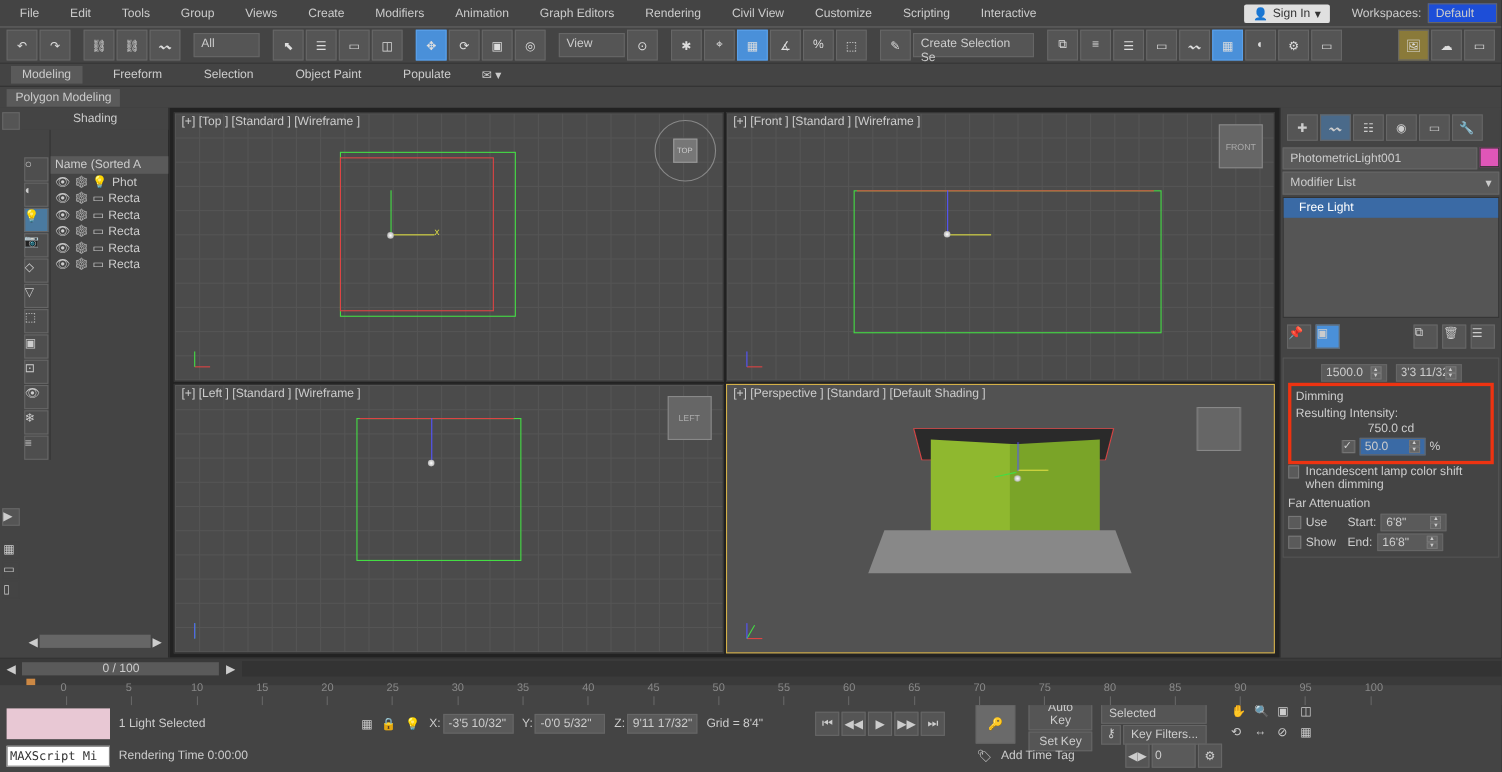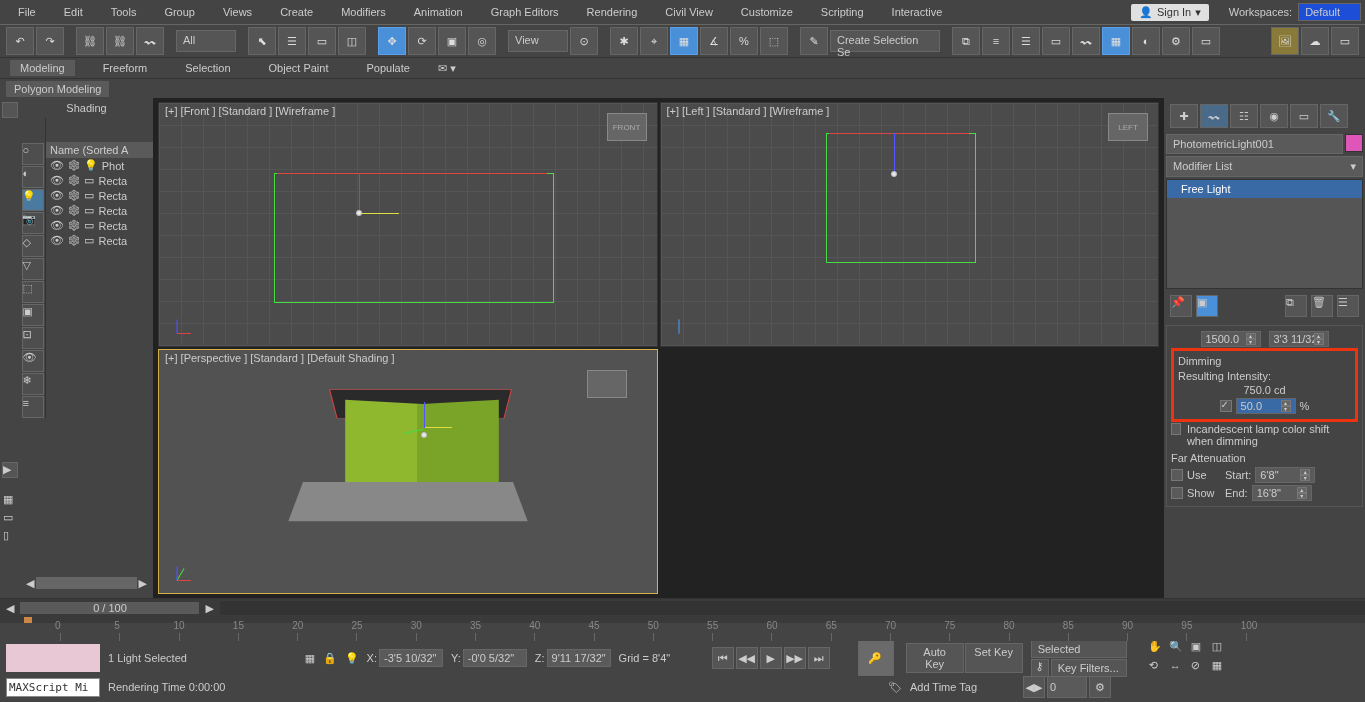--- a/index.html
+++ b/index.html
@@ -50,21 +50,21 @@
 .vp.active { border: 1px solid #d4b048; }
 .vp-label { position: absolute; top: 2px; left: 6px; color: #ccc; font-size: 11px; }
 .vp .axis-mini { position: absolute; bottom: 8px; left: 14px; width: 24px; height: 24px; }
 .vp .axis-mini .ax { position: absolute; width: 14px; height: 1px; left: 4px; bottom: 4px; }
 .ax.red { background: #d44; transform: rotate(0deg); }
 .ax.green { background: #4d4; transform: rotate(-90deg); transform-origin: left; }
 .ax.blue { background: #55f; transform: rotate(-90deg); transform-origin: left; }
 .gizmo { position: absolute; width: 6px; height: 6px; background: radial-gradient(#fff,#999); border-radius: 50%; }
 .box-outline { position: absolute; border: 1px solid #4d4; }
 .box-red { position: absolute; border: 1px solid #d44; }
-.viewcube { position: absolute; top: 10px; right: 10px; width: 40px; height: 28px; background: #666; border: 1px solid #888; display:flex;align-items:center;justify-content:center; color:#aaa; font-size:8px; }
+.viewcube { position: absolute; top: 10px; right: 10px; width: 40px; height: 40px; background: #666; border: 1px solid #888; display:flex;align-items:center;justify-content:center; color:#aaa; font-size:8px; }
 .compass { position:absolute; top:6px; right:6px; width:56px; height:56px; border:1px solid #888; border-radius:50%; display:flex;align-items:center;justify-content:center; }
 .compass .cube { width:22px; height:22px; background:#777; border:1px solid #999; font-size:7px; display:flex;align-items:center;justify-content:center;}
 
 .persp-scene { position:absolute; left:50%; top:46%; transform:translate(-50%,-50%); width:210px; height:160px; }
 .floor { position:absolute; bottom:0; left:0; width:210px; height:60px; background:#888; transform: perspective(400px) rotateX(55deg); transform-origin: top; }
 .wall1 { position:absolute; left:40px; top:20px; width:90px; height:95px; background:#8fb82f; transform: perspective(400px) rotateY(25deg); }
 .wall2 { position:absolute; left:108px; top:20px; width:90px; height:95px; background:#7aa428; transform: perspective(400px) rotateY(-25deg); }
 .ceil { position:absolute; left:30px; top:0; width:175px; height:45px; background:#2a2a2a; transform: perspective(400px) rotateX(-50deg); border:1px solid #d44; }
 
 
@@ -103,21 +103,21 @@
 .timeline { height: 18px; background:#444; position:relative; display:flex; align-items:flex-end; padding:0 60px; }
 .tick { flex:1; border-left:1px solid #666; height:8px; position:relative; }
 .tick-label { position:absolute; bottom:10px; left:-6px; font-size:10px; color:#888; }
 .status { display:flex; align-items:center; height:34px; gap:8px; padding:0 6px; }
 .status .pink { width:94px; height:28px; background:#e8c8d4; }
 .status input.maxscript { width:94px; background:#fff; border:1px solid #888; color:#333; padding:2px; font-family:monospace; }
 .coord { display:flex; align-items:center; gap:2px; }
 .coord input { width:64px; background:#5a5a5a; border:1px solid #666; color:#ccc; padding:2px 4px; }
 .playback { display:flex; gap:2px; }
 .playback .pb { width:22px; height:22px; background:#555; border:1px solid #666; display:flex; align-items:center; justify-content:center; }
-.keybtns { display:flex; flex-direction:row; gap:1px; margin-left:4px; }
+.keybtns { display:flex; flex-direction:column; gap:1px; margin-left:4px; }
 .keybtns .kb { background:#555; border:1px solid #666; padding:2px 6px; width:58px; text-align:center; }
 .keysel { background:#555; border:1px solid #666; padding:2px 6px; width:96px; }
 .nav-cluster { background:#555; width:36px; height:36px; border:1px solid #666; }
 </style>
 </head>
 <body>
 
 <div class="menubar">
   <span class="menubar-item">File</span>
   <span class="menubar-item">Edit</span>
@@ -264,20 +264,36 @@
     </div>
     <div class="lp-bottom" style="padding:0 6px; display:flex; gap:2px;">
       <span>◀</span>
       <span style="flex:1; background:#666; height:12px;"></span>
       <span>▶</span>
     </div>
   </div>
 
   <div class="viewports">
     <div class="vp">
+      <div class="vp-label">[+] [Top ] [Standard ] [Wireframe ]</div>
+      <div class="box-outline" style="left:150px; top:35px; width:160px; height:150px;"></div>
+      <div class="box-red" style="left:150px; top:40px; width:140px; height:140px;"></div>
+      <div style="position:absolute;left:196px;top:70px;width:1px;height:40px;background:#4d4"></div>
+      <div style="position:absolute;left:196px;top:110px;width:40px;height:1px;background:#dd4"></div>
+      <span style="position:absolute;left:236px;top:103px;color:#dd4;font-size:9px">x</span>
+      <div class="gizmo" style="left:193px; top:108px;"></div>
+      <div class="compass">
+          <div class="cube">TOP</div>
+        </div>
+      <div class="axis-mini">
+          <div class="ax red"></div>
+          <div class="ax green"></div>
+        </div>
+    </div>
+    <div class="vp">
       <div class="vp-label">[+] [Front ] [Standard ] [Wireframe ]</div>
       <div class="box-outline" style="left:115px; top:70px; width:280px; height:130px;"></div>
       <div style="position:absolute;left:118px;top:70px;width:270px;height:1px;background:#d44"></div>
       <div style="position:absolute;left:200px;top:70px;width:1px;height:40px;background:#55f"></div>
       <div style="position:absolute;left:200px;top:110px;width:40px;height:1px;background:#dd4"></div>
       <div class="gizmo" style="left:197px; top:107px;"></div>
       <div class="viewcube">FRONT</div>
       <div class="axis-mini">
           <div class="ax red"></div>
           <div class="ax blue"></div>

